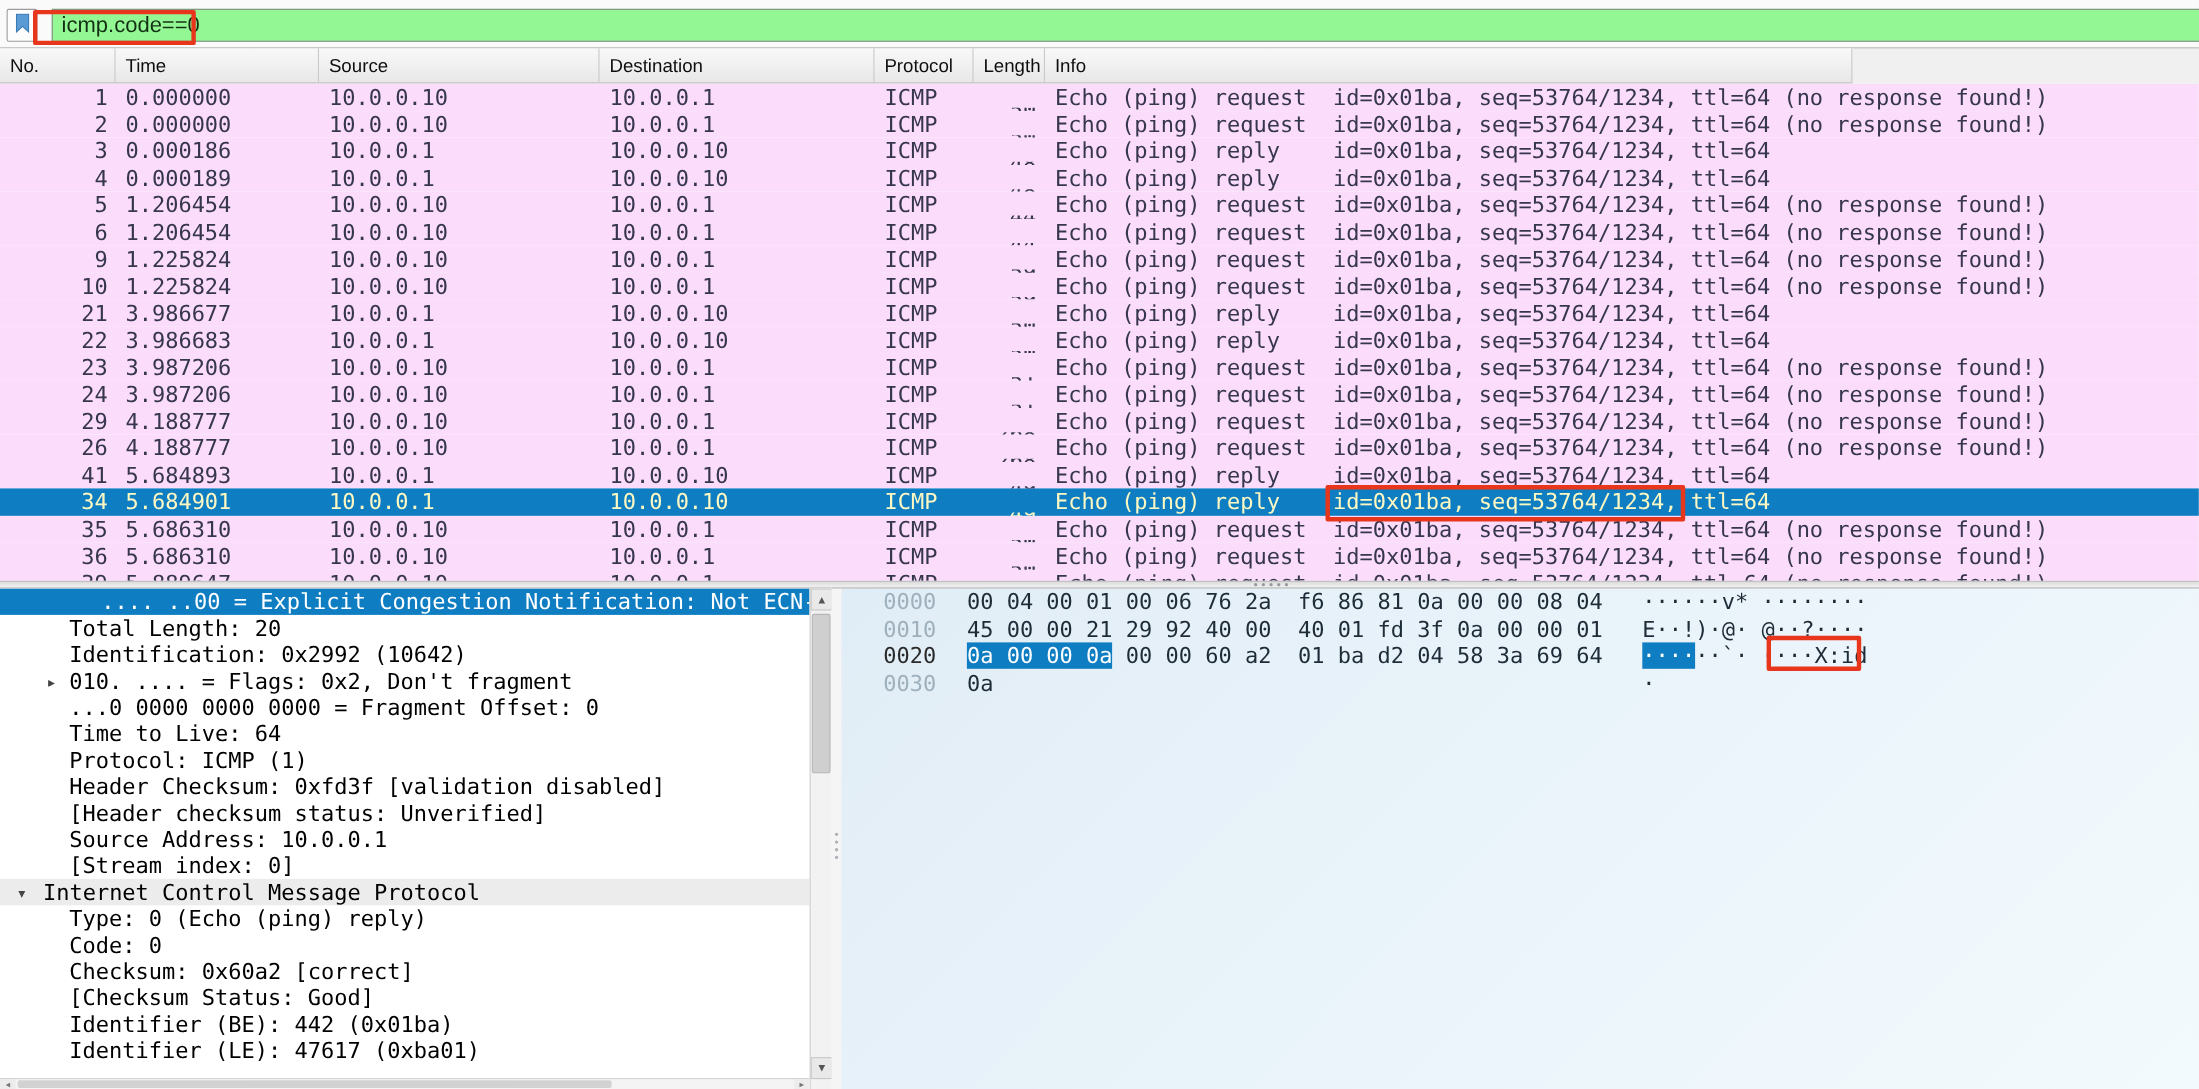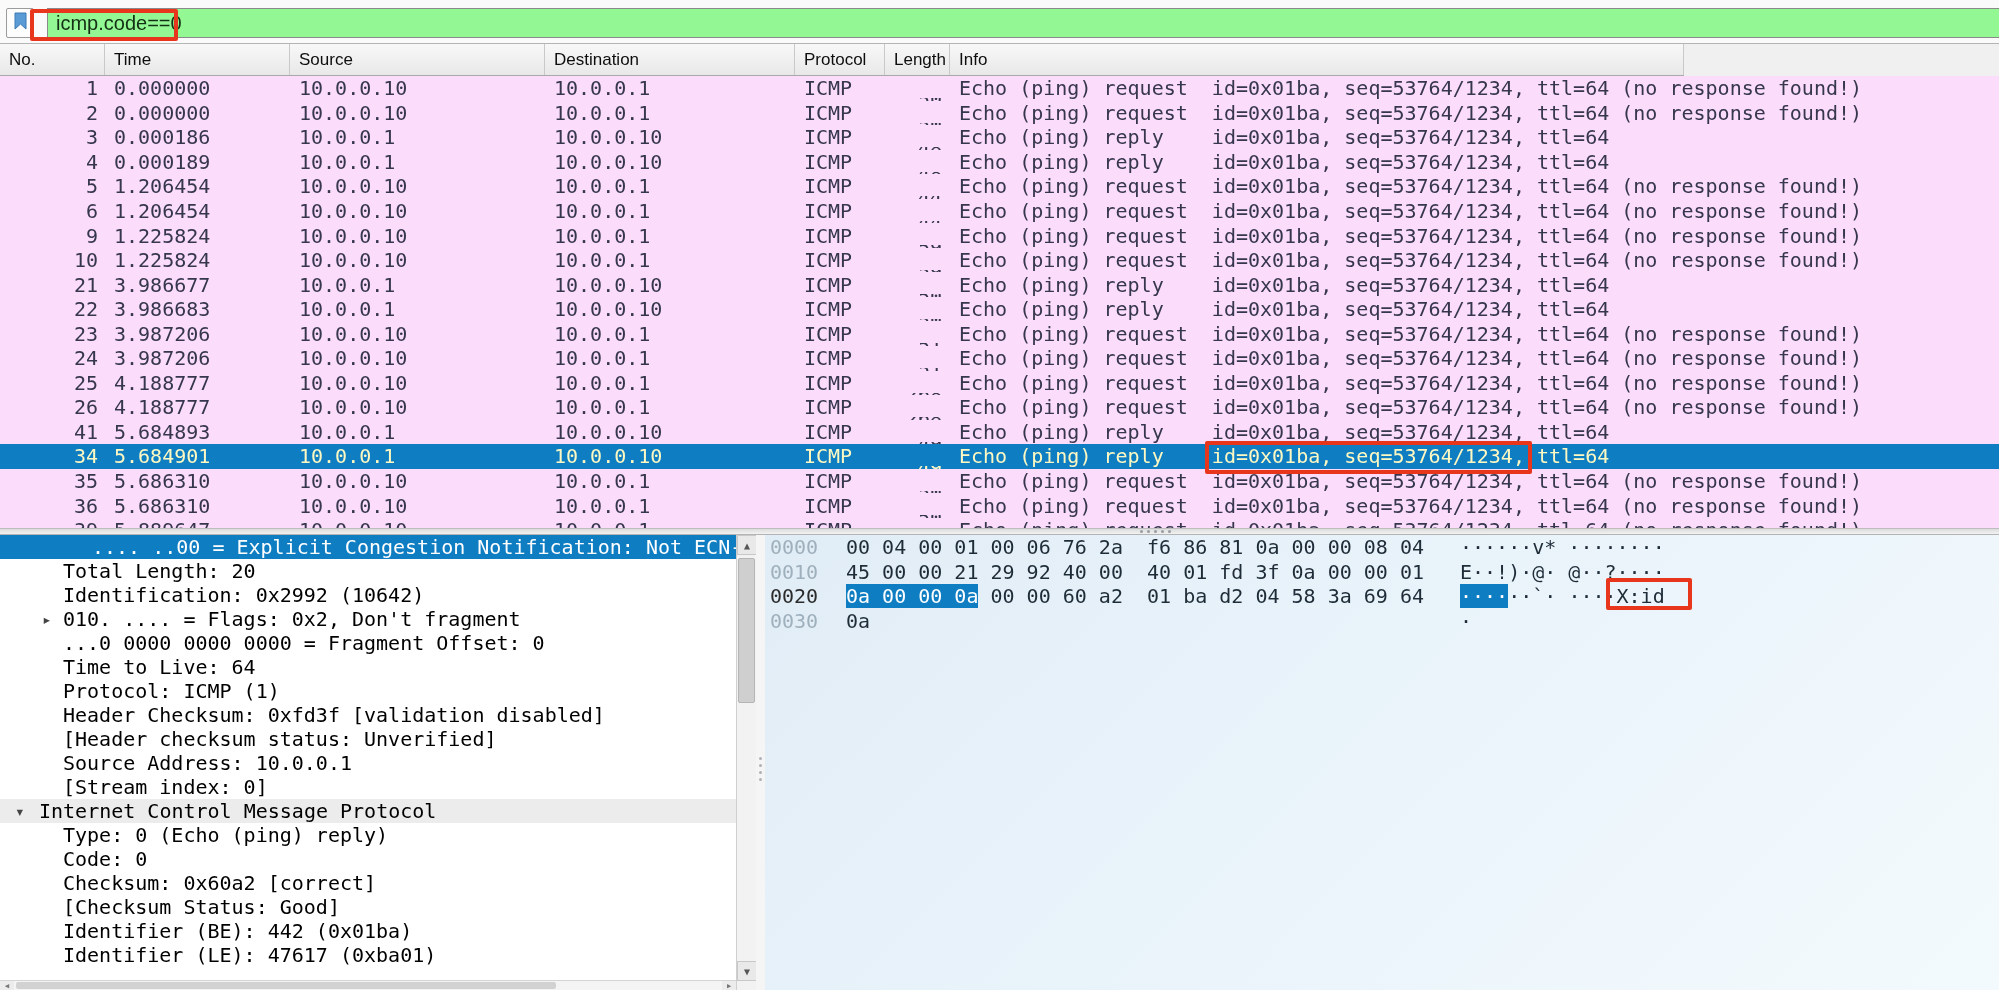--- a/index.html
+++ b/index.html
@@ -59,21 +59,21 @@
   .h-scrollbar .thumb{position:absolute;left:16px;top:1px;width:540px;height:7px;background:#d2d2d2;border-radius:2px;}
   .h-scrollbar .btn{position:absolute;top:0;width:14px;height:10px;color:#777;font-size:7px;display:flex;align-items:center;justify-content:center;background:#ececec;}
   .h-scrollbar .btn.left{left:0;}
   .h-scrollbar .btn.right{right:0;}
 
   .v-splitter{position:absolute;left:756px;top:534px;width:9px;height:456px;background:#f5f5f5;border-top:1px solid #b4b4b4;}
   .v-splitter .vdots{position:absolute;left:3px;top:222px;display:flex;flex-direction:column;gap:4px;}
   .v-splitter .vdots i{width:3px;height:3px;border-radius:50%;background:#b0b0b8;}
 
   
-  .hex-pane{position:absolute;left:765px;top:534px;width:1234px;height:456px;border-top:1px solid #b4b4b4;background:linear-gradient(135deg,#e1edf6 0%,#e9f3fa 45%,#f3fafd 100%);overflow:hidden;}
+  .hex-pane{position:absolute;left:765px;top:534px;width:1234px;height:456px;border-top:1px solid #b4b4b4;background:linear-gradient(135deg,#e1edf6 0%,#e9f3fa 45%,#f3fafd 100%);overflow:hidden;padding-left:33px;}
   .hex-line{position:relative;height:24.5px;display:flex;align-items:center;font-size:20px;white-space:pre;color:#1e2c38;}
   .hex-offset{position:absolute;left:5px;color:#9fb0bd;}
   .hex-offset.dark{color:#2b2b2b;}
   .hex-bytes{position:absolute;left:81px;}
   .hex-ascii{position:absolute;left:695px;}
   .hl{background:var(--sel-blue);color:#fff;}
 
   
   .anno{position:absolute;border:4px solid var(--anno-red);border-radius:2px;pointer-events:none;}
   .anno-filter{left:30px;top:9px;width:148px;height:32px;}
@@ -221,21 +221,21 @@
     <span class="cell c-no">24</span>
     <span class="cell c-time">3.987206</span>
     <span class="cell c-src">10.0.0.10</span>
     <span class="cell c-dst">10.0.0.1</span>
     <span class="cell c-proto">ICMP</span>
     <span class="cell c-len">51</span>
     <span class="cell c-info">Echo (ping) request  id=0x01ba, seq=53764/1234, ttl=64 (no response found!)</span>
   </div>
 
   <div class="pkt-row">
-    <span class="cell c-no">25</span>
+    <span class="cell c-no">29</span>
     <span class="cell c-time">4.188777</span>
     <span class="cell c-src">10.0.0.10</span>
     <span class="cell c-dst">10.0.0.1</span>
     <span class="cell c-proto">ICMP</span>
     <span class="cell c-len">268</span>
     <span class="cell c-info">Echo (ping) request  id=0x01ba, seq=53764/1234, ttl=64 (no response found!)</span>
   </div>
 
   <div class="pkt-row">
     <span class="cell c-no">26</span>

